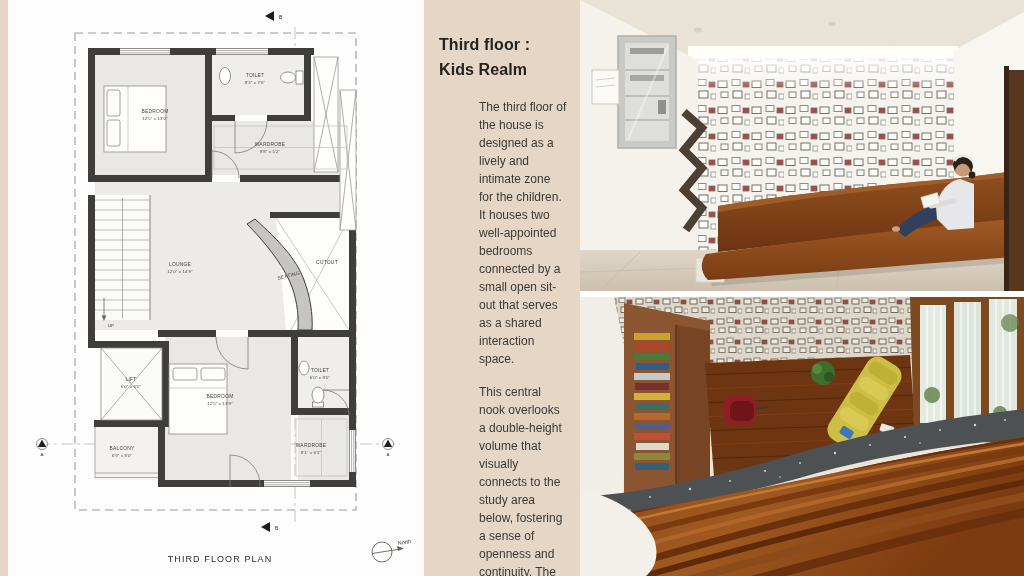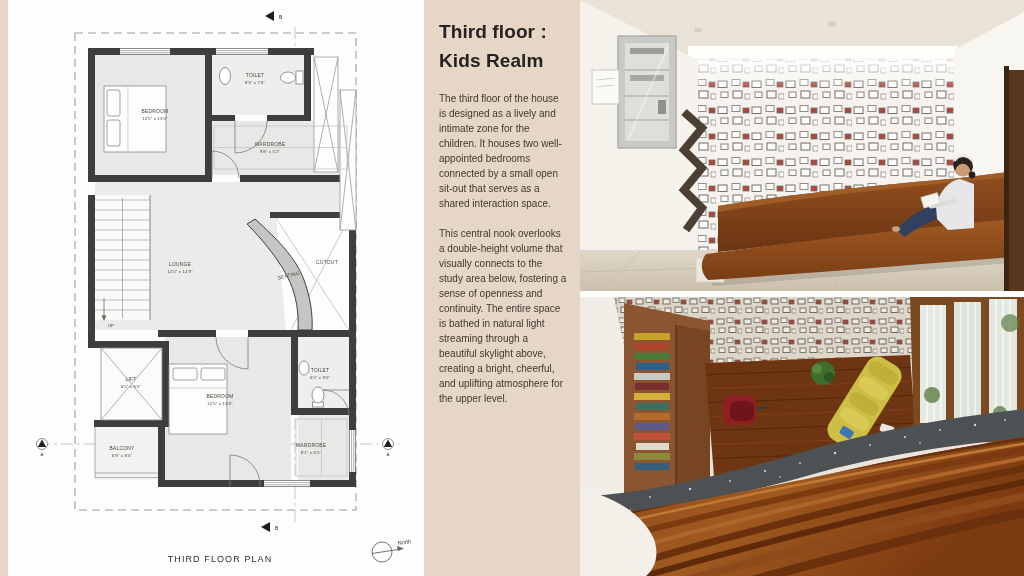--- a/index.html
+++ b/index.html
@@ -1,22 +1,22 @@
 <!DOCTYPE html>
 <html><head>
 <meta charset="utf-8">
 <style>
   * { margin:0; padding:0; box-sizing:border-box; }
   html,body { width:1024px; height:576px; font-family:"Liberation Sans", sans-serif; background:#fff; }
   .page { position:relative; width:1024px; height:576px; overflow:hidden; background:#fff; }
   .beige-strip { position:absolute; left:0; top:0; width:8px; height:576px; background:#e5d6c6; }
   .plan-panel { position:absolute; left:8px; top:0; width:416px; height:576px; background:#fdfdfd; }
   .text-col { position:absolute; left:424px; top:0; width:156px; height:576px; background:#e5d6c6; padding:17px 13px 0 15px; }
-  .text-col h2 { font-size:19px; line-height:1.55; color:#25221f; font-weight:bold; margin-bottom:15px; letter-spacing:.1px; }
-  .text-col p  { font-size:10px; line-height:1.5; color:#3d3932; margin-bottom:15px; }
+  .text-col h2 { font-size:16px; line-height:1.55; color:#25221f; font-weight:bold; margin-bottom:15px; letter-spacing:.1px;margin-top:16px; }
+  .text-col p  { font-size:12px; line-height:1.5; color:#3d3932; margin-bottom:15px;margin-left:40px; }
   .photos { position:absolute; left:580px; top:0; width:444px; height:576px; background:#fff; }
   .photo-top    { position:absolute; top:0;    left:0; width:444px; height:291px; overflow:hidden; }
   .photo-bottom { position:absolute; top:297px; left:0; width:444px; height:279px; overflow:hidden; }
   svg { display:block; }
   .plan-label   { fill:#47453f; }
   .plan-name    { font-size:4.9px; letter-spacing:.25px; }
   .plan-dims    { font-size:4.3px; letter-spacing:.15px; }
   .plan-title   { font-size:9px; letter-spacing:1.1px; fill:#2e2c29; }
   .plan-small   { font-size:4.4px; fill:#44423d; }
   .marker-text  { font-size:5px; fill:#2a2a28; }

